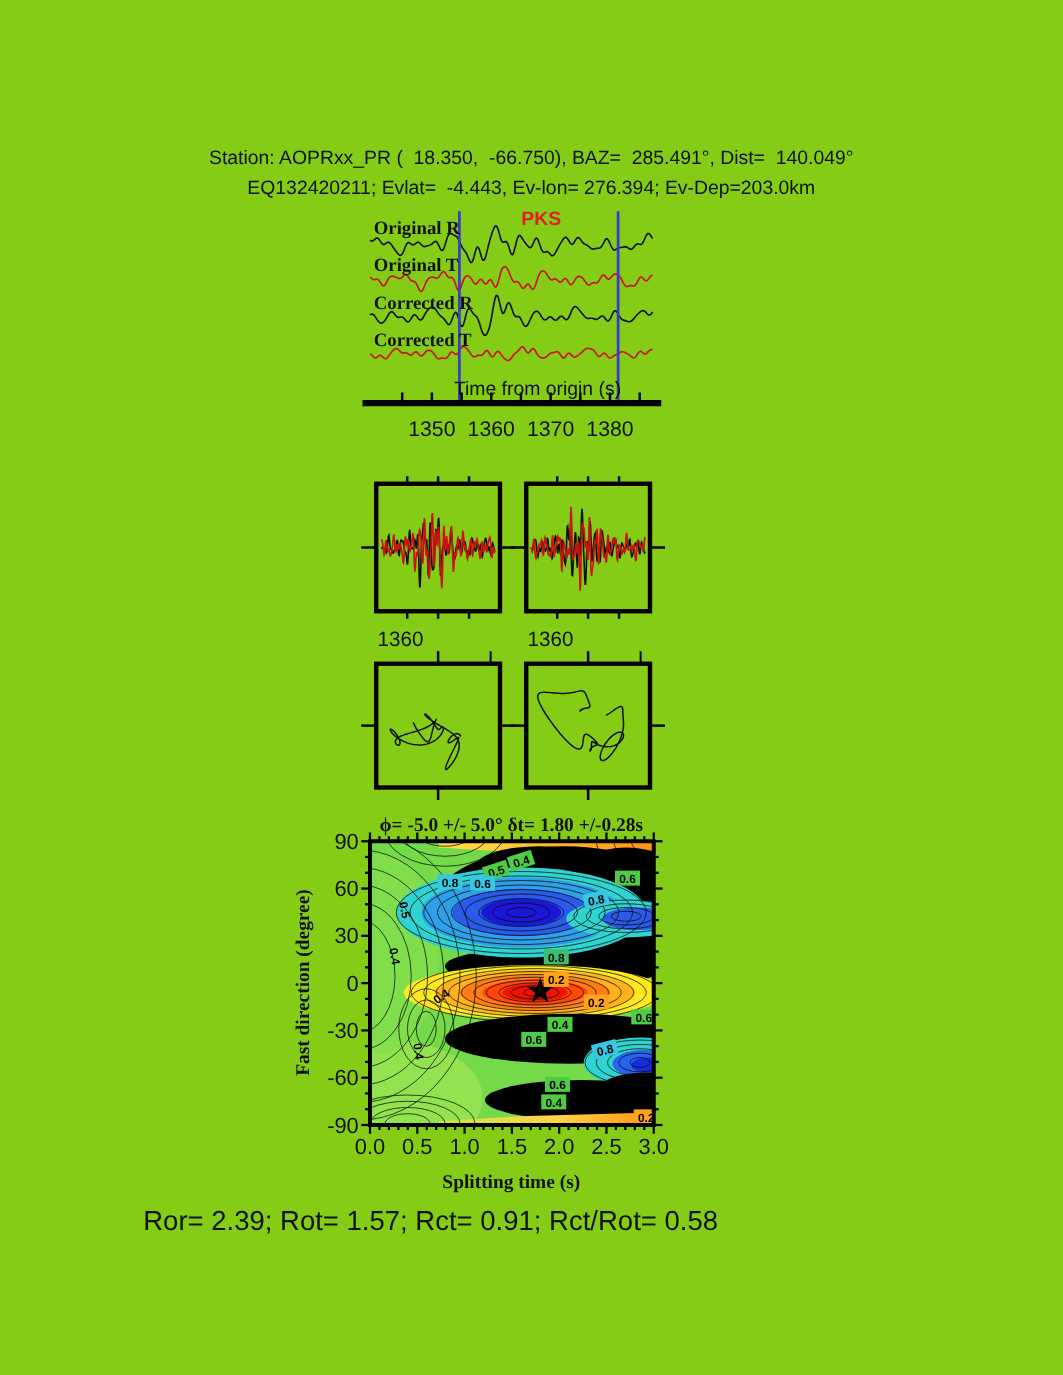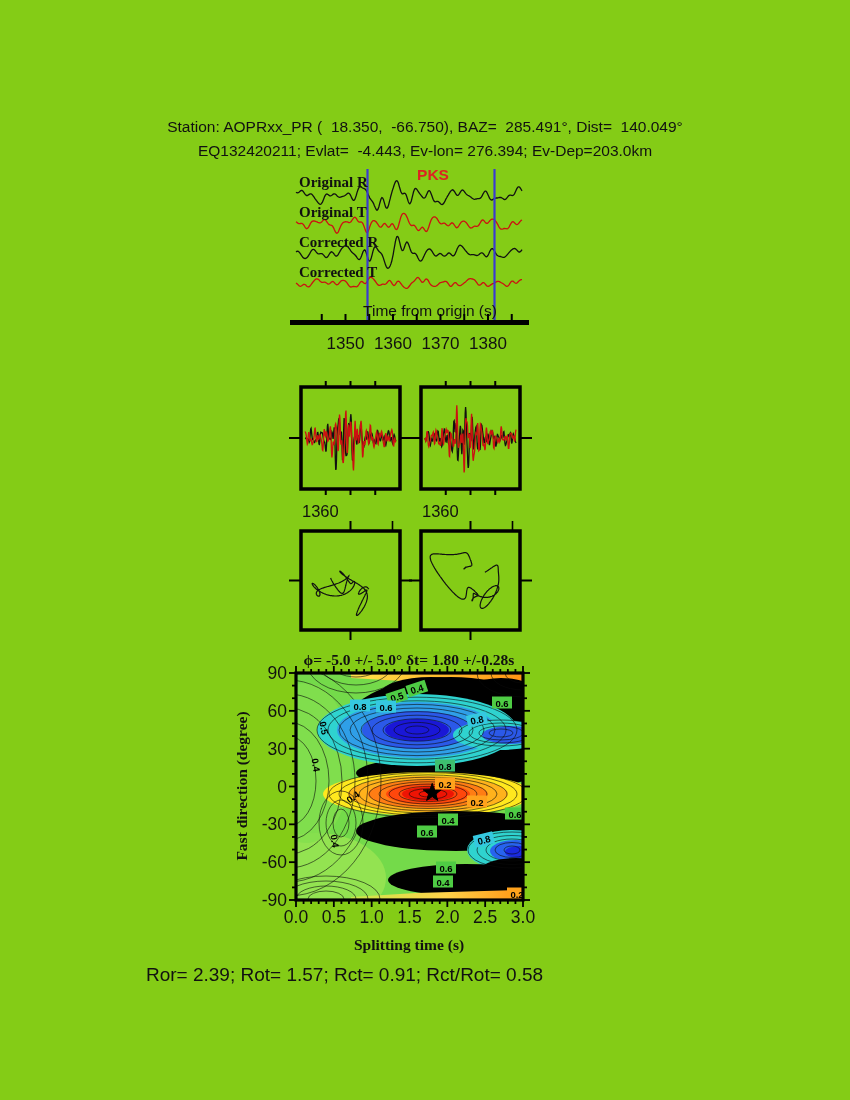--- a/index.html
+++ b/index.html
@@ -1,20 +1,20 @@
 <!DOCTYPE html>
 <html><head>
 <meta charset="utf-8">
 <style>
   html,body{margin:0;padding:0;background:#ffffff;}
   #page{position:relative;width:850px;height:1100px;background:#84cc16;overflow:hidden;
         font-family:"Liberation Sans",sans-serif;color:#111;}
   .abs{position:absolute;}
   .hdr{width:850px;text-align:center;font-size:15.5px;white-space:pre;color:#111;}
-  .ftr{width:689px;text-align:center;font-size:19px;color:#111;}
+  .ftr{width:689px;text-align:center;font-size:22px;color:#111;}
   svg text{user-select:none;}
   .sans{font-family:"Liberation Sans",sans-serif;}
   .serifb{font-family:"Liberation Serif","DejaVu Serif",serif;font-weight:bold;}
 </style>
 </head>
 <body>
 
 <div id="page">
 
   <div class="abs hdr" style="top:118px;">Station: AOPRxx_PR (  18.350,  -66.750), BAZ=  285.491°, Dist=  140.049°</div>

